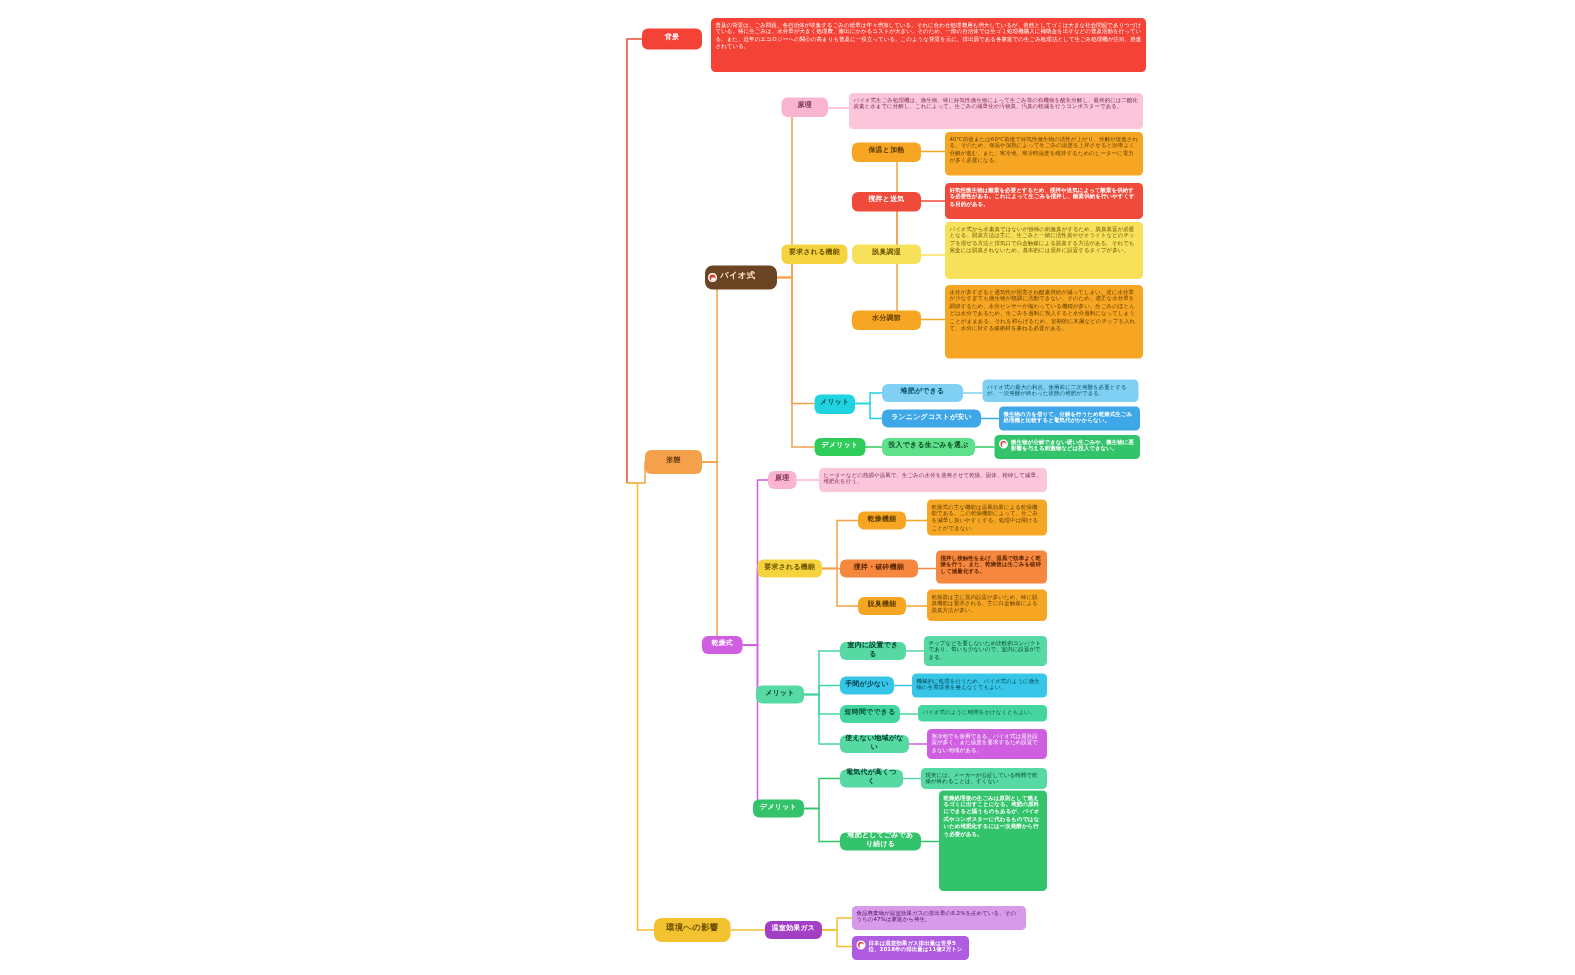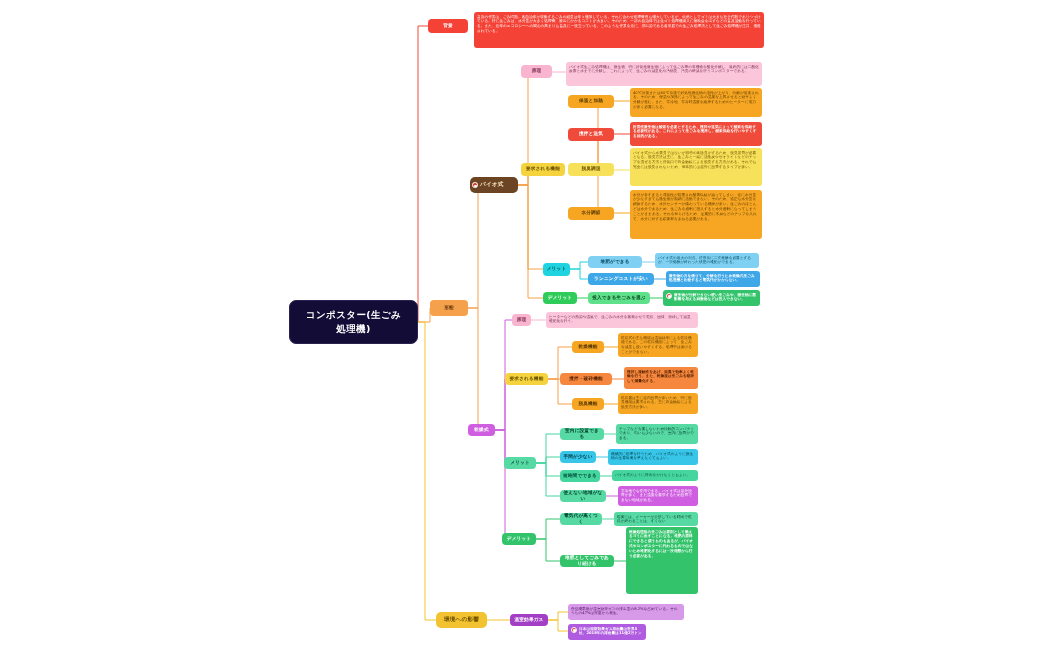--- a/index.html
+++ b/index.html
@@ -195,22 +195,20 @@
     <path d="M614 561 L626 561" stroke="#33c46b" stroke-width="1" fill="none"></path>
 
     <path d="M487 620 L500 620 L500 620 L510 620" stroke="#f2c230" stroke-width="1" fill="none"></path>
     <path d="M548 620 L558 620 L558 612 L568 612" stroke="#f2c230" stroke-width="1" fill="none"></path>
     <path d="M548 620 L558 620 L558 631 L568 631" stroke="#f2c230" stroke-width="1" fill="none"></path>
 
     <path d="M552 72 L566 72" stroke="#f9b4cf" stroke-width="1" fill="none"></path>
     <path d="M531 320 L546 320" stroke="#f9b4cf" stroke-width="1" fill="none"></path>
   </svg>
 
-  <div class="node root" style="left:289px; top:300px; width:129px; height:44px;">コンポスター(生ごみ
-処理機)</div>
 
   <div class="node chip c-red" style="left:428px; top:19px; width:40px; height:14px;">背景</div>
 
   <div class="node blk c-red" style="left:474px; top:12px; width:290px; height:36px;">普及の背景は、ごみ問題。各自治体が収集するごみの総量は年々増加している。それに合わせ処理費用も増大しているが、依然としてゴミは大きな社会問題でありつづけている。特に生ごみは、水分量が大きく処理費、搬出にかかるコストが大きい。そのため、一部の自治体では生ゴミ処理機購入に補助金を出すなどの普及活動を行っている。また、近年のエコロジーへの関心の高まりも普及に一役立っている。このような背景を元に、排出源である各家庭での生ごみ処理法として生ごみ処理機が注目、推進されている。</div>
 
   <div class="node chip c-orange" style="left:430px; top:300px; width:38px; height:16px;">形態</div>
 
   <div class="node chip lg c-brown withicon" style="left:470px; top:177px; width:48px; height:16px;">
     <span class="icon-dot"></span>
     <span>バイオ式</span>

